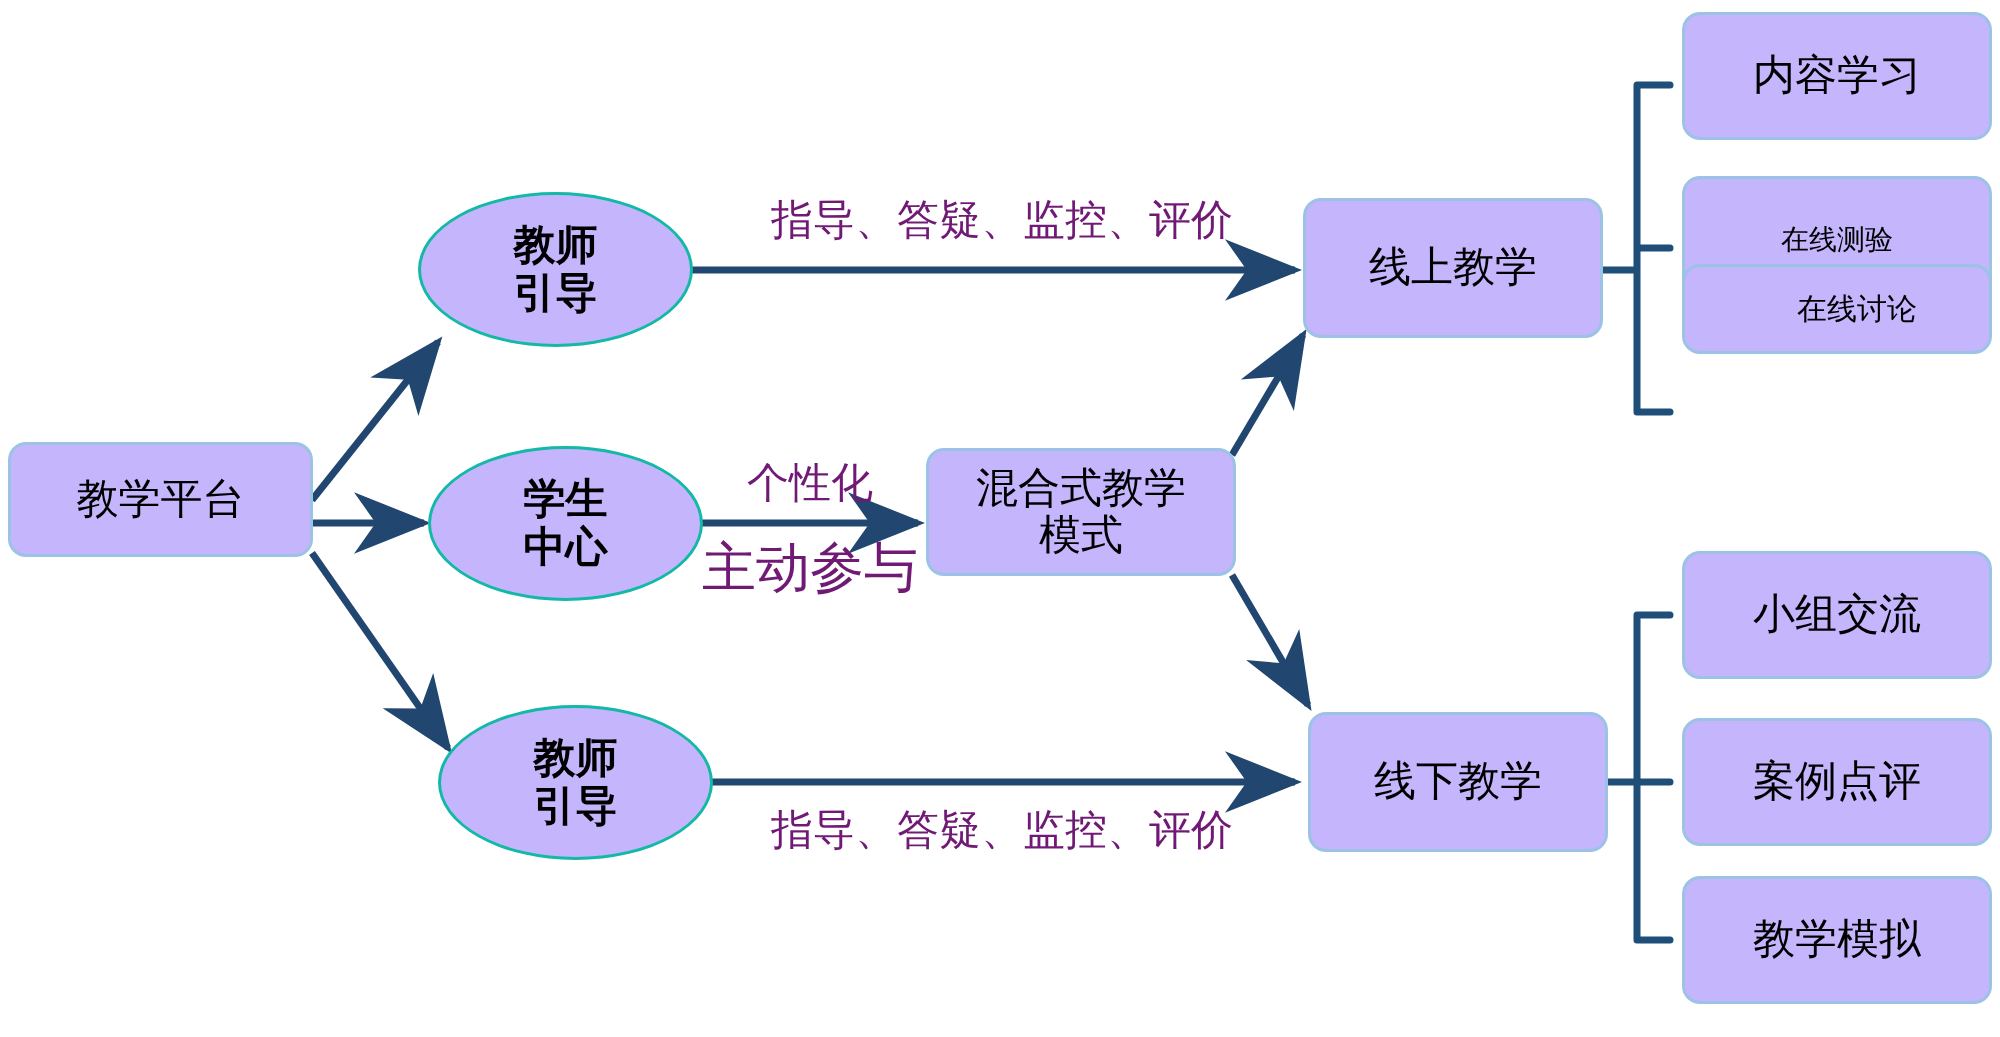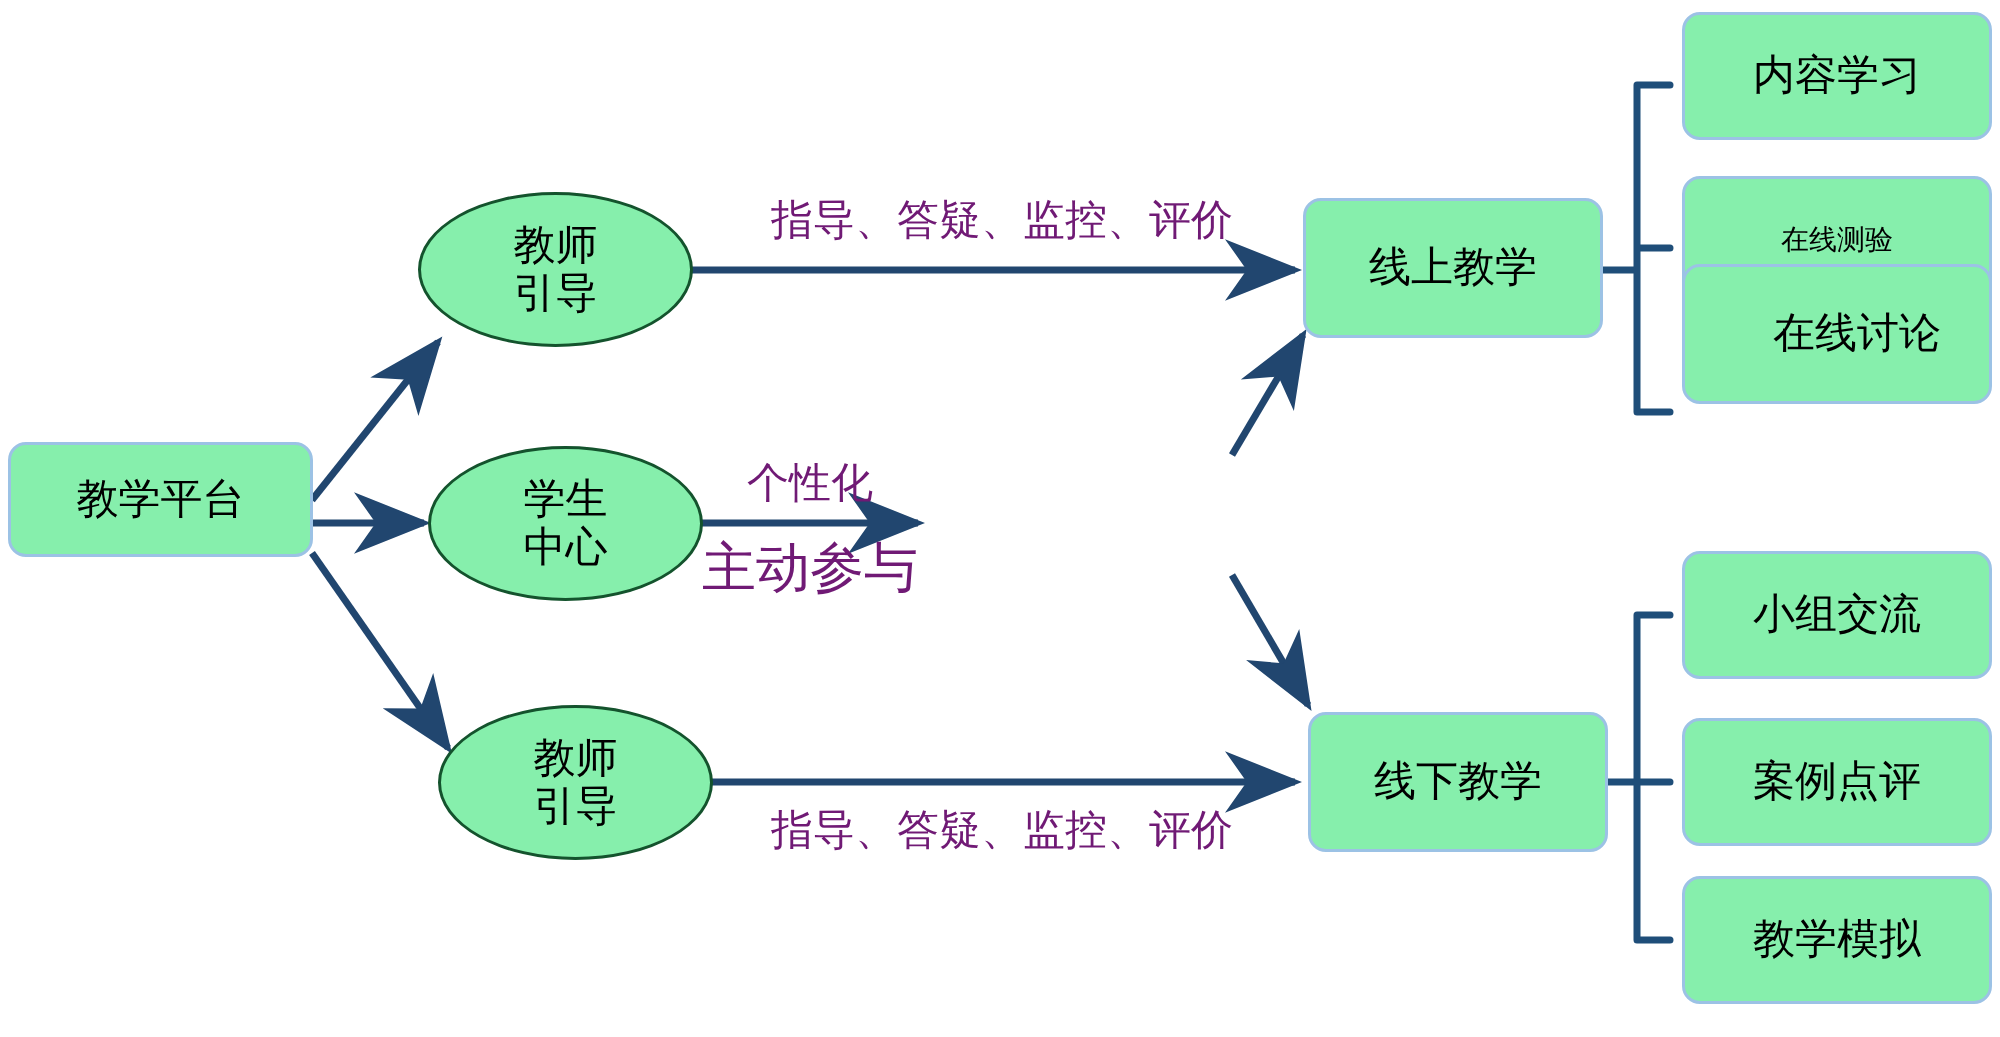--- a/index.html
+++ b/index.html
@@ -26,31 +26,32 @@
     pointer-events: none;
   }
   .node {
     position: absolute;
     box-sizing: border-box;
     display: flex;
     align-items: center;
     justify-content: center;
     text-align: center;
     color: #000000;
-    background: #86efac;
+    background: #c4b5fd;
     line-height: 1.12;
     white-space: pre-line;
   }
   .node.box {
     border: 3px solid #9CC2E5;
     border-radius: 18px;
   }
   .node.ellipse {
-    border: 3px solid #14532d;
+    border: 3px solid #14b8a6;
     border-radius: 50%;
+    font-weight: bold;
   }
   .edge-label {
     position: absolute;
     color: #701a75;
     white-space: nowrap;
     text-align: center;
   }
 </style>
 </head>
 <body>
@@ -89,28 +90,30 @@
 
   <div class="node ellipse" style="left:418px; top:192px; width:275px; height:155px; font-size:42px;">教师
 引导</div>
 
   <div class="node ellipse" style="left:428px; top:446px; width:275px; height:155px; font-size:42px;">学生
 中心</div>
 
   <div class="node ellipse" style="left:438px; top:705px; width:275px; height:155px; font-size:42px;">教师
 引导</div>
 
+  <div class="node box" style="left:926px; top:448px; width:310px; height:128px; font-size:42px;">混合式教学
+模式</div>
 
   <div class="node box" style="left:1303px; top:198px; width:300px; height:140px; font-size:42px;">线上教学</div>
 
   <div class="node box" style="left:1308px; top:712px; width:300px; height:140px; font-size:42px;">线下教学</div>
 
   <div class="node box" style="left:1682px; top:12px; width:310px; height:128px; font-size:42px;">内容学习</div>
   <div class="node box" style="left:1682px; top:176px; width:310px; height:128px; font-size:28px;">在线测验</div>
-  <div class="node box" style="left:1682px; top:264px; width:310px; height:140px; font-size:42px;padding-left:40px;">在线讨论</div>
+  <div class="node box" style="left:1682px; top:264px; width:310px; height:90px; font-size:30px;padding-left:40px;">在线讨论</div>
 
   <div class="node box" style="left:1682px; top:551px; width:310px; height:128px; font-size:42px;">小组交流</div>
   <div class="node box" style="left:1682px; top:718px; width:310px; height:128px; font-size:42px;">案例点评</div>
   <div class="node box" style="left:1682px; top:876px; width:310px; height:128px; font-size:42px;">教学模拟</div>
 
   <div class="edge-label" style="left:742px; top:192px; width:520px; font-size:42px;">指导、答疑、监控、评价</div>
 
   <div class="edge-label" style="left:710px; top:455px; width:200px; font-size:42px;">个性化</div>
 
   <div class="edge-label" style="left:700px; top:532px; width:220px; font-size:54px;">主动参与</div>

